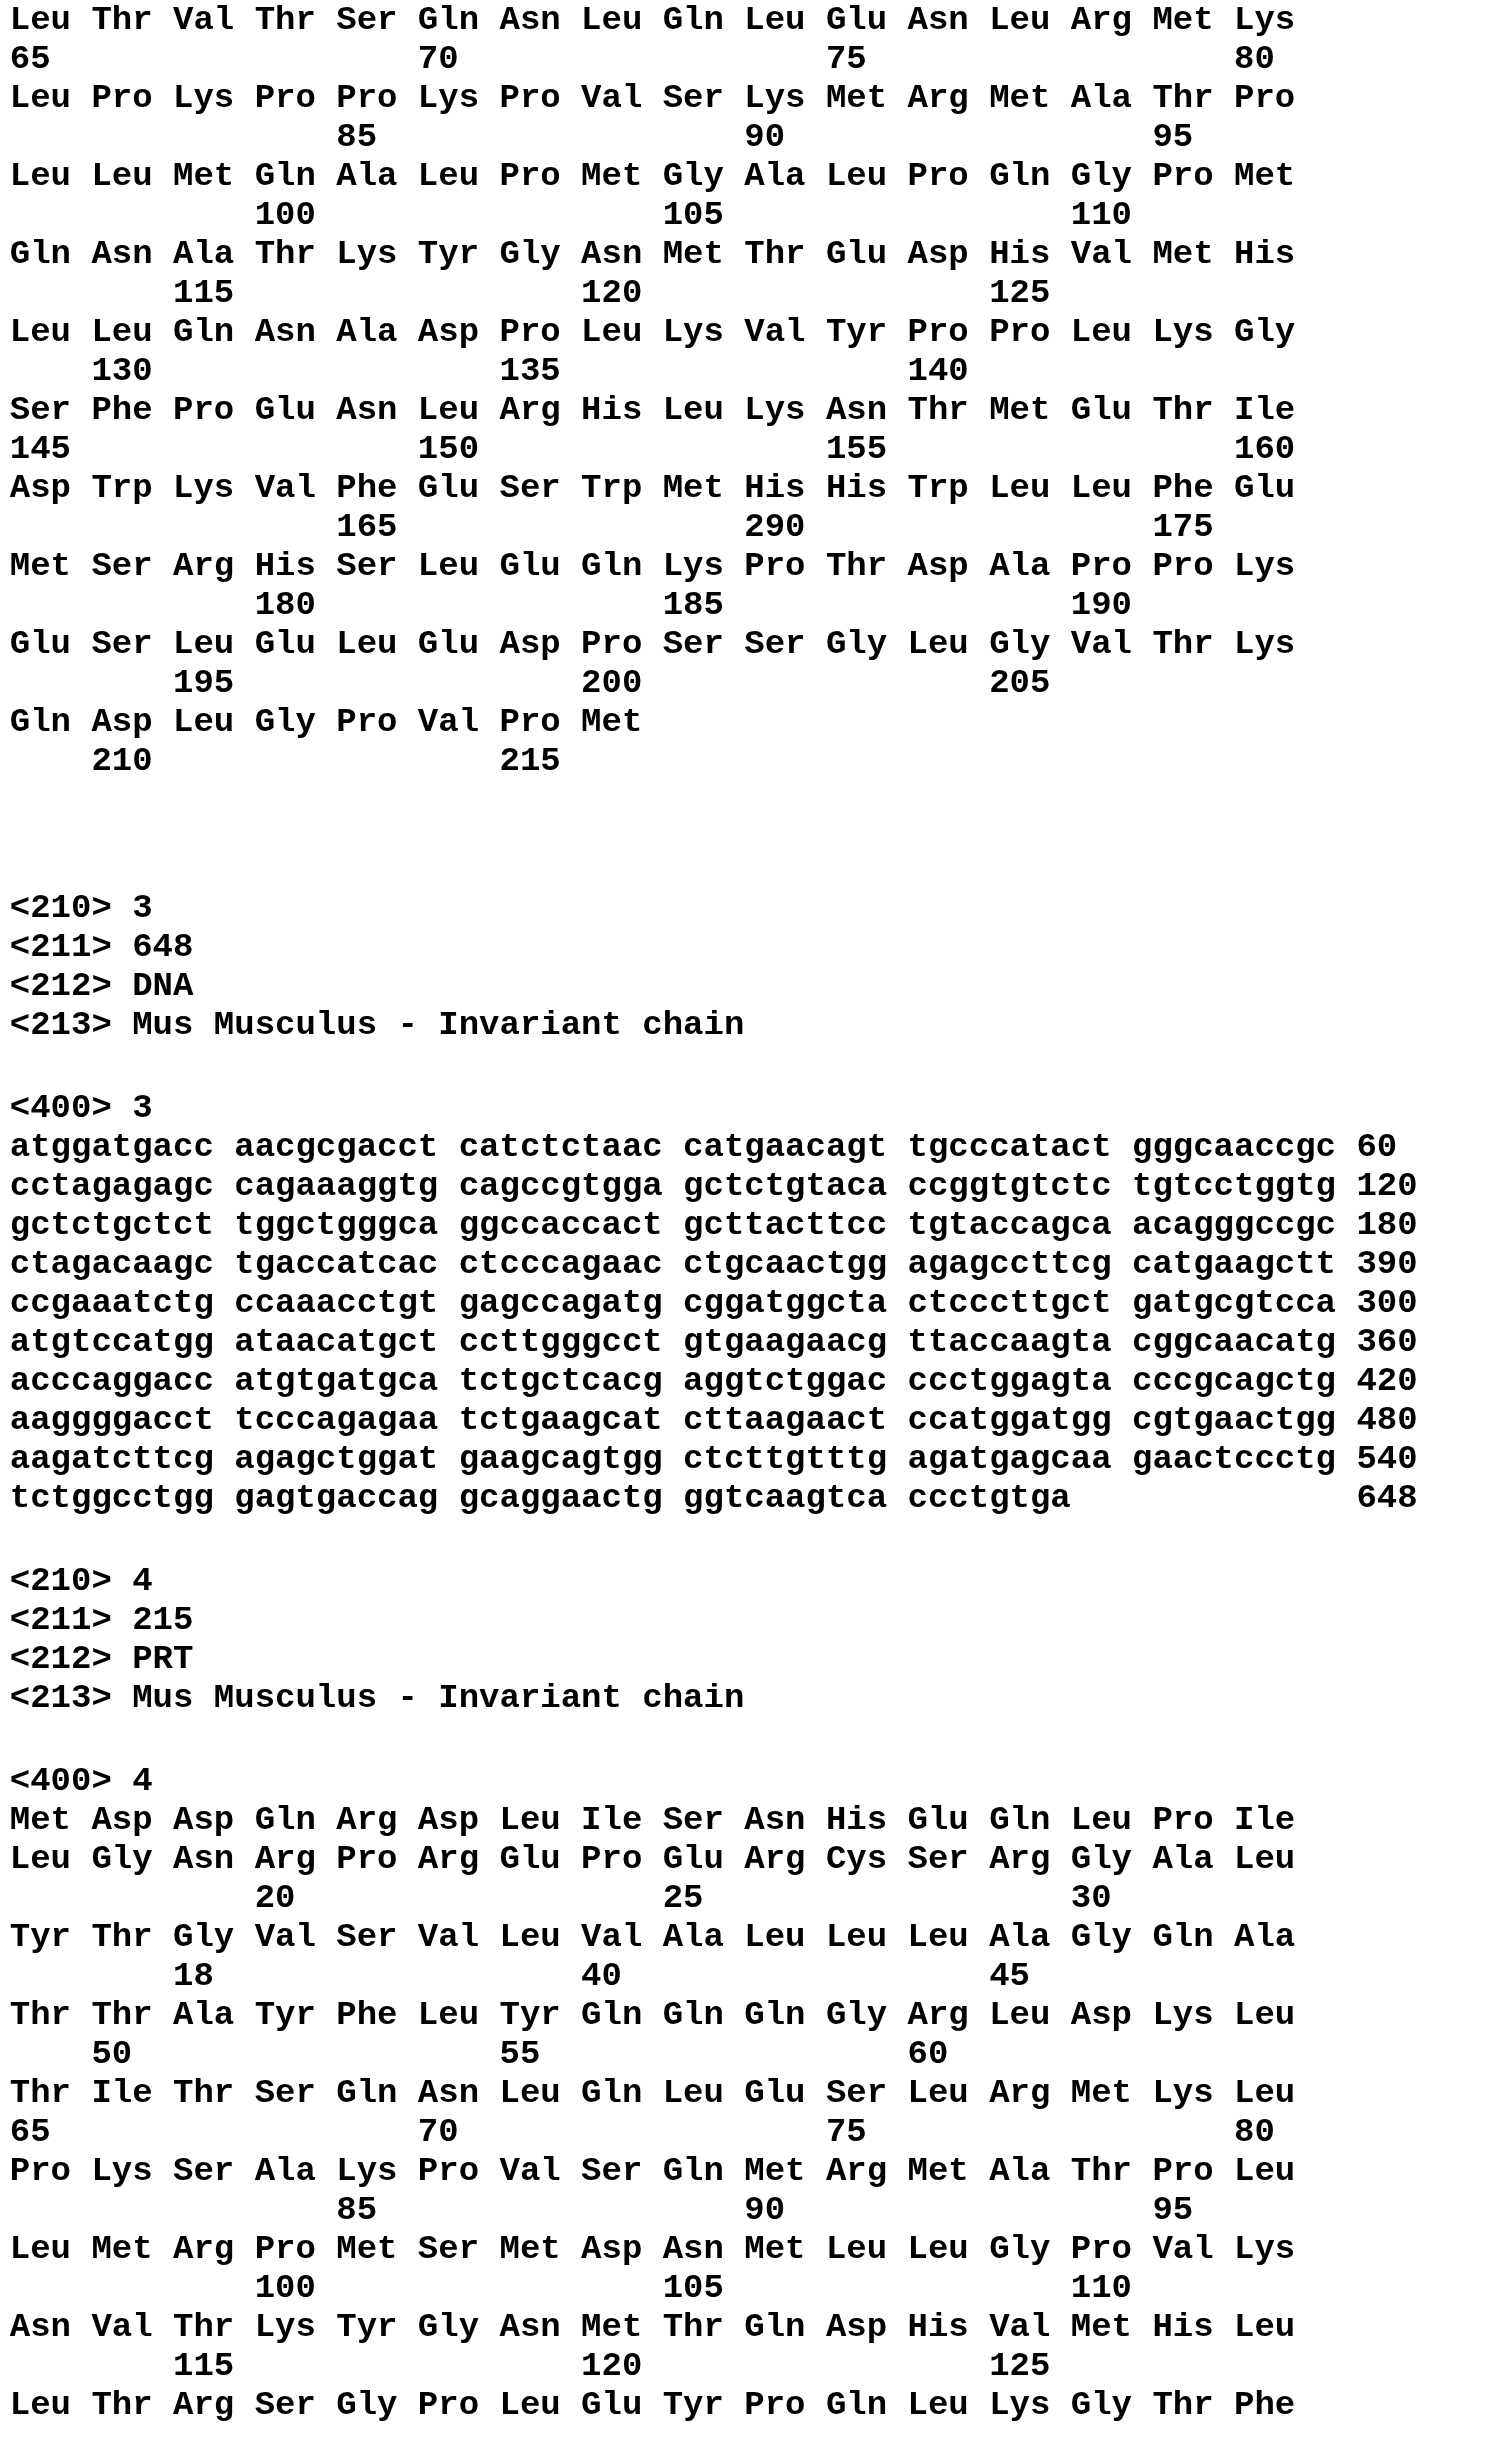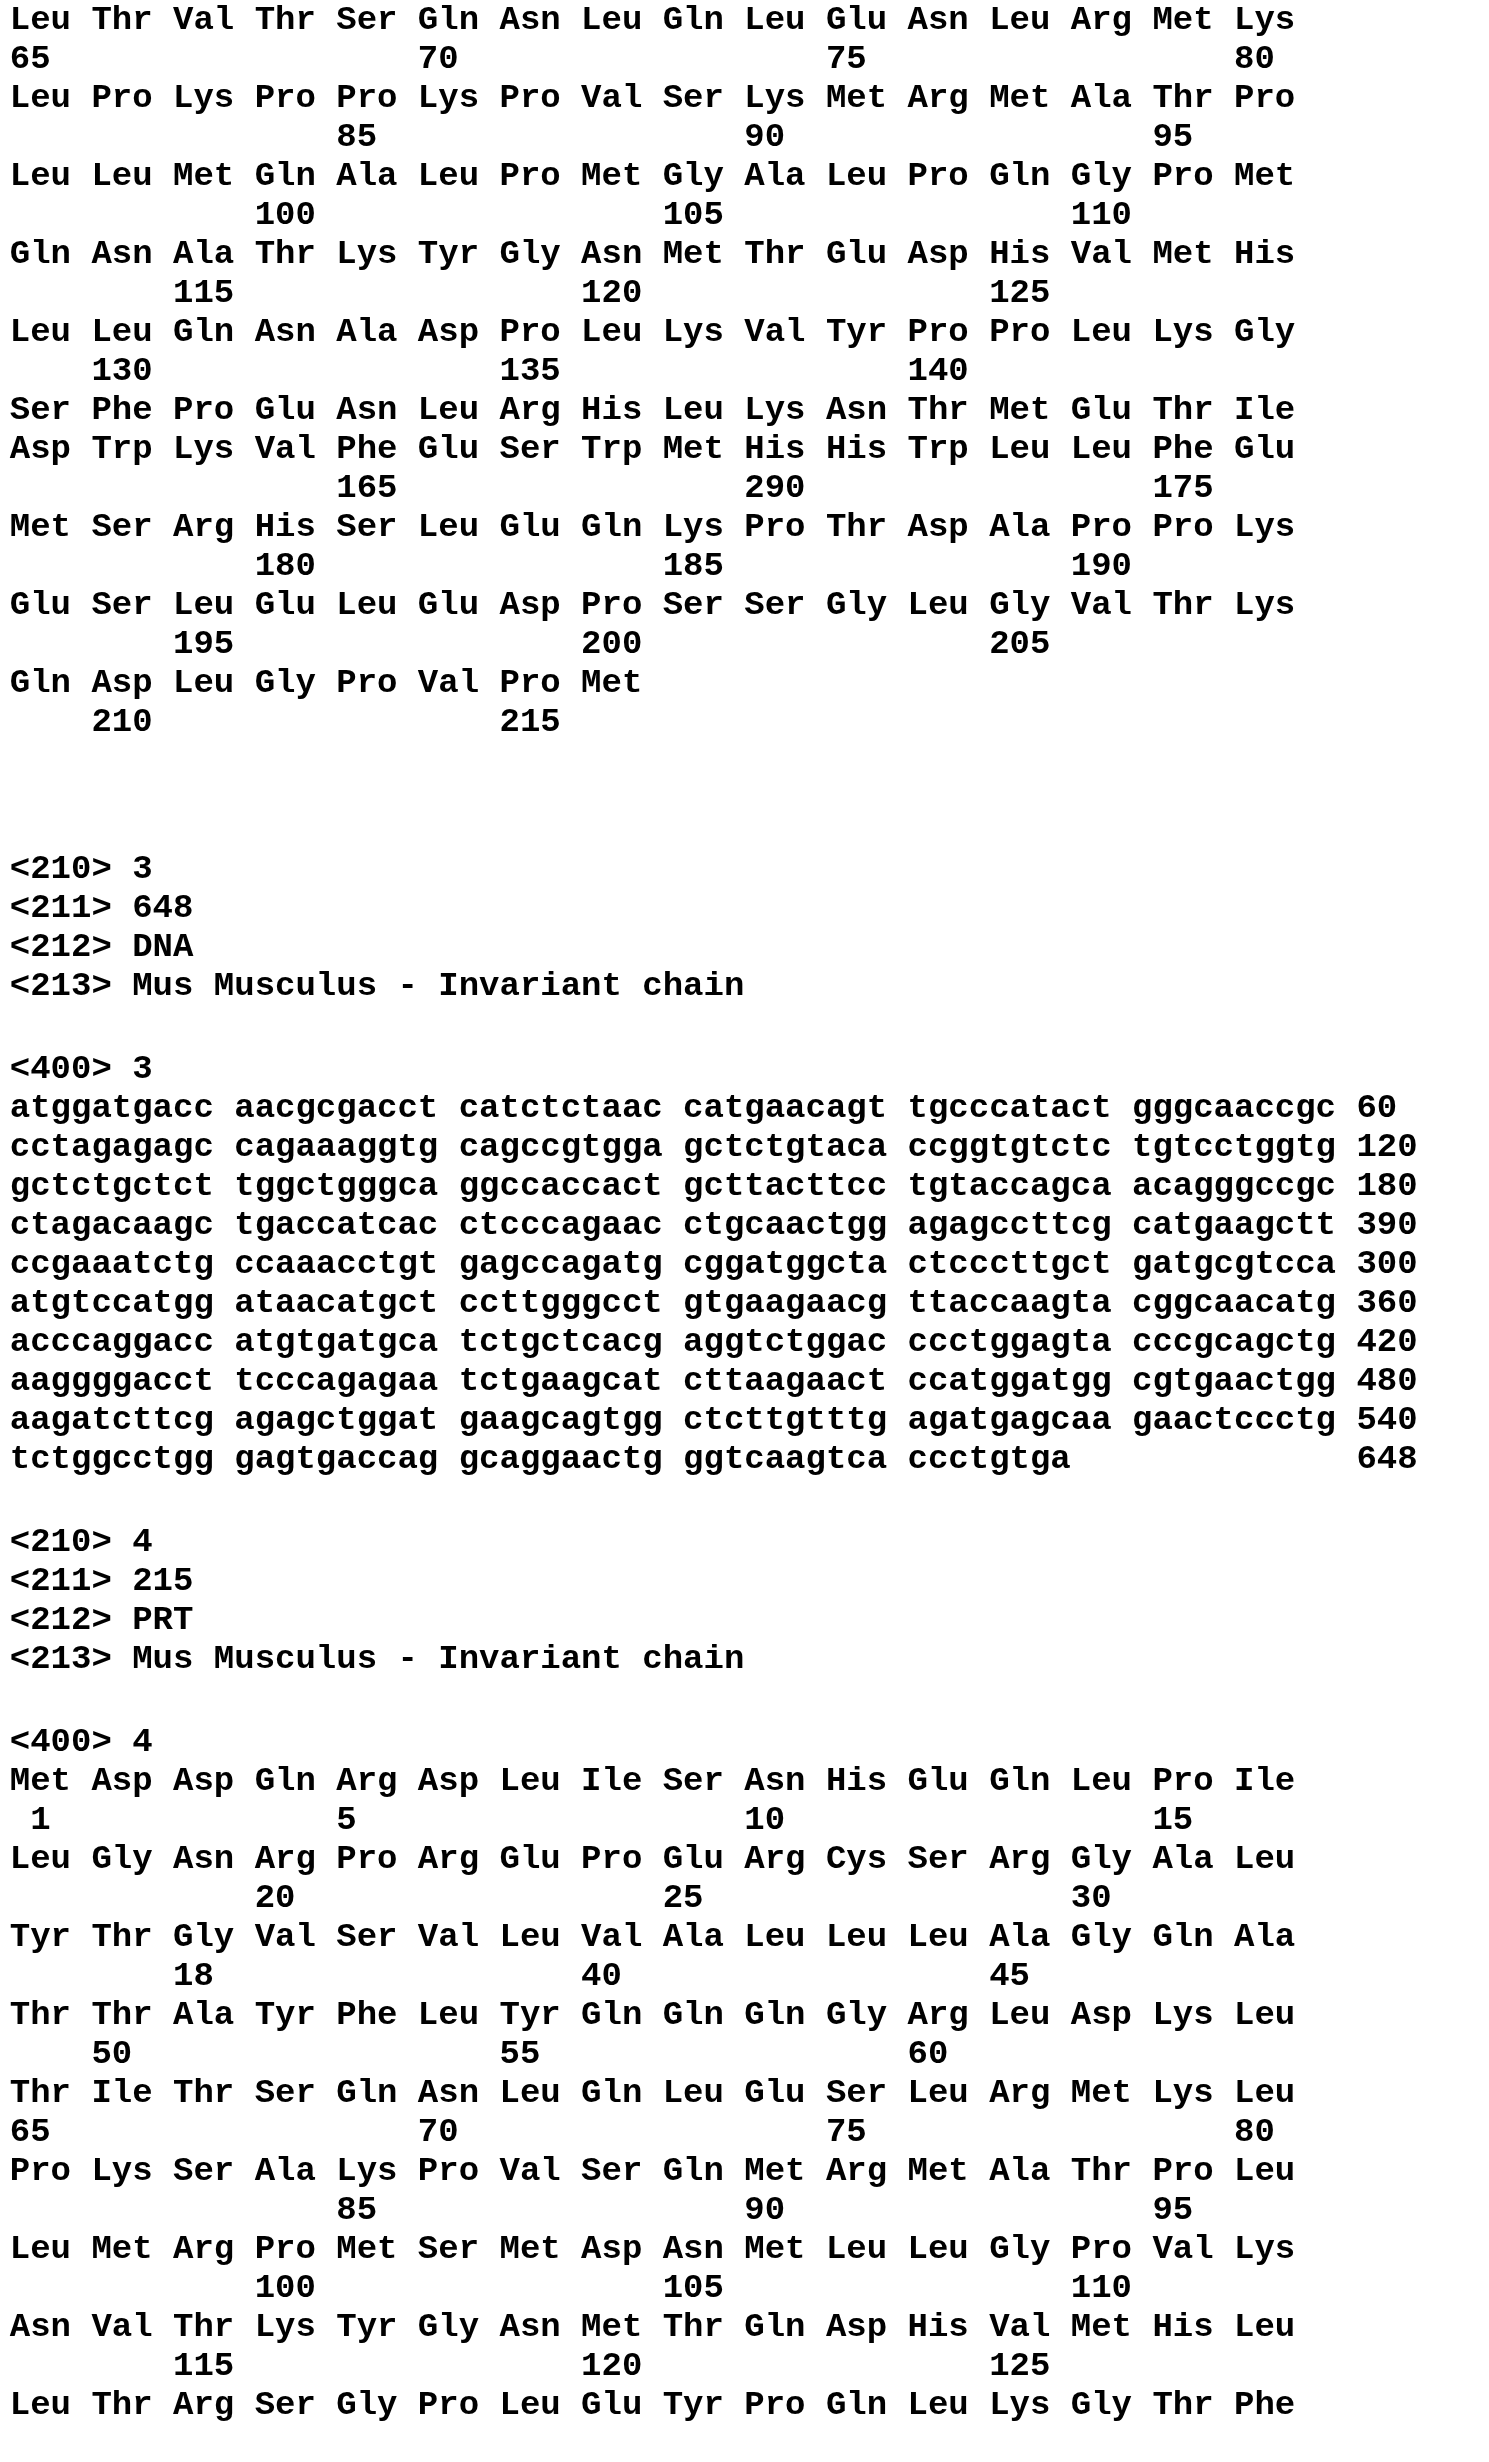--- a/index.html
+++ b/index.html
@@ -44,20 +44,21 @@
       <div class="line">65                  70                  75                  80</div>
       <div class="line">Leu Pro Lys Pro Pro Lys Pro Val Ser Lys Met Arg Met Ala Thr Pro</div>
       <div class="line">                85                  90                  95</div>
       <div class="line">Leu Leu Met Gln Ala Leu Pro Met Gly Ala Leu Pro Gln Gly Pro Met</div>
       <div class="line">            100                 105                 110</div>
       <div class="line">Gln Asn Ala Thr Lys Tyr Gly Asn Met Thr Glu Asp His Val Met His</div>
       <div class="line">        115                 120                 125</div>
       <div class="line">Leu Leu Gln Asn Ala Asp Pro Leu Lys Val Tyr Pro Pro Leu Lys Gly</div>
       <div class="line">    130                 135                 140</div>
       <div class="line">Ser Phe Pro Glu Asn Leu Arg His Leu Lys Asn Thr Met Glu Thr Ile</div>
+      <div class="line">145                 150                 155                 160</div>
       <div class="line">Asp Trp Lys Val Phe Glu Ser Trp Met His His Trp Leu Leu Phe Glu</div>
       <div class="line">                165                 290                 175</div>
       <div class="line">Met Ser Arg His Ser Leu Glu Gln Lys Pro Thr Asp Ala Pro Pro Lys</div>
       <div class="line">            180                 185                 190</div>
       <div class="line">Glu Ser Leu Glu Leu Glu Asp Pro Ser Ser Gly Leu Gly Val Thr Lys</div>
       <div class="line">        195                 200                 205</div>
       <div class="line">Gln Asp Leu Gly Pro Val Pro Met</div>
       <div class="line">    210                 215</div>
     </div>
 
@@ -91,21 +92,20 @@
       <div class="line">&lt;212&gt; PRT</div>
       <div class="line">&lt;213&gt; Mus Musculus - Invariant chain</div>
     </div>
 
   <div class="block gap1">
     <div class="line">&lt;400&gt; 4</div>
   </div>
 
   <div class="block">
       <div class="line">Met Asp Asp Gln Arg Asp Leu Ile Ser Asn His Glu Gln Leu Pro Ile</div>
-      <div class="line"> 1              5                   10                  15</div>
       <div class="line">Leu Gly Asn Arg Pro Arg Glu Pro Glu Arg Cys Ser Arg Gly Ala Leu</div>
       <div class="line">            20                  25                  30</div>
       <div class="line">Tyr Thr Gly Val Ser Val Leu Val Ala Leu Leu Leu Ala Gly Gln Ala</div>
       <div class="line">        18                  40                  45</div>
       <div class="line">Thr Thr Ala Tyr Phe Leu Tyr Gln Gln Gln Gly Arg Leu Asp Lys Leu</div>
       <div class="line">    50                  55                  60</div>
       <div class="line">Thr Ile Thr Ser Gln Asn Leu Gln Leu Glu Ser Leu Arg Met Lys Leu</div>
       <div class="line">65                  70                  75                  80</div>
       <div class="line">Pro Lys Ser Ala Lys Pro Val Ser Gln Met Arg Met Ala Thr Pro Leu</div>
       <div class="line">                85                  90                  95</div>

